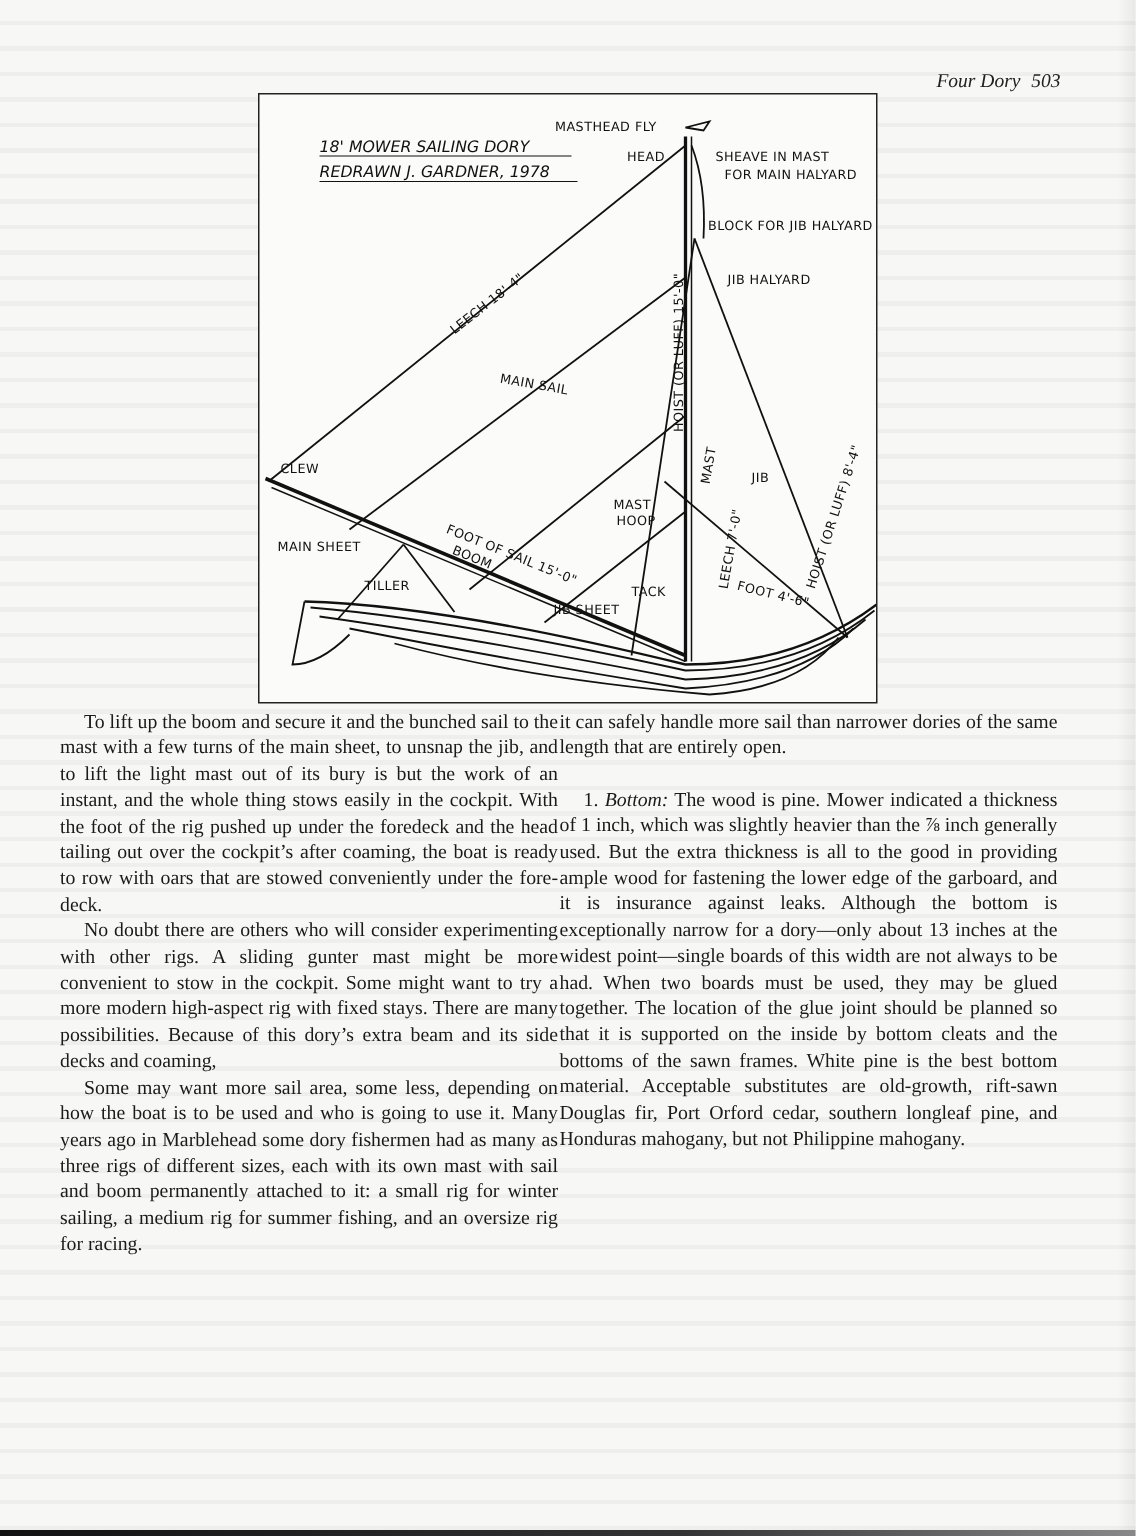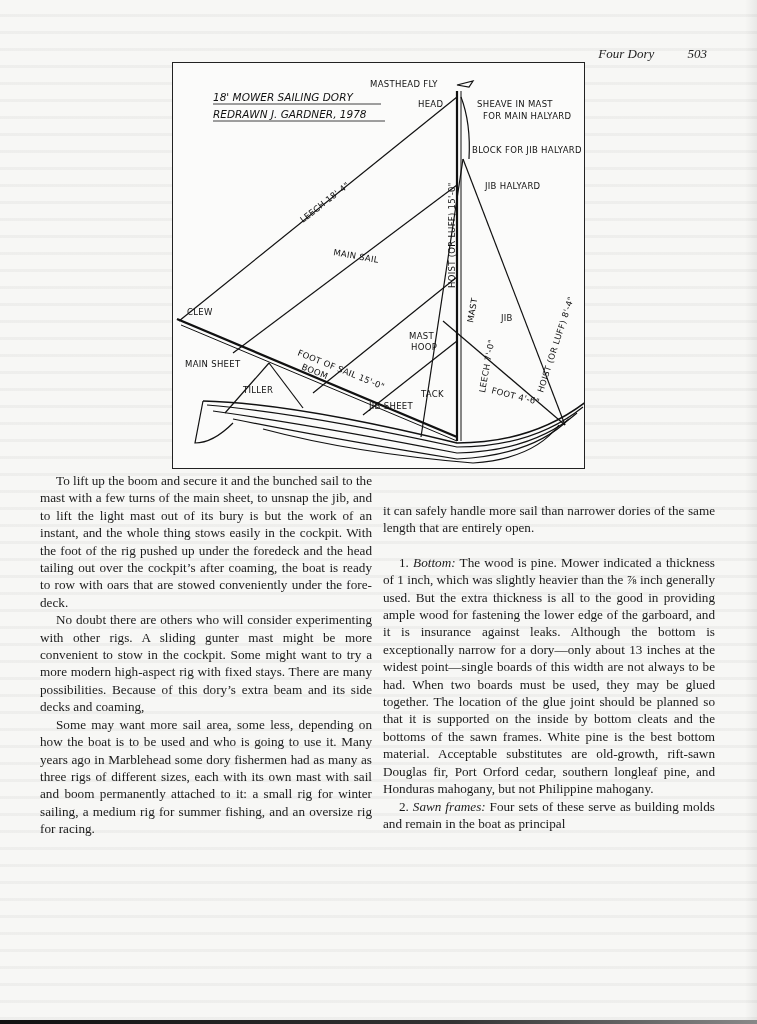--- a/index.html
+++ b/index.html
@@ -11,39 +11,39 @@
   }
   .bleed {
     position: absolute; inset: 0;
     background: repeating-linear-gradient(180deg, rgba(0,0,0,0.0) 0px, rgba(0,0,0,0.0) 14px, rgba(0,0,0,0.035) 14px, rgba(0,0,0,0.035) 17px);
     pointer-events: none;
   }
   .running-head {
     position: absolute; top: 46px; right: 50px;
     font-size: 13px; font-style: italic; color: #222;
   }
-  .running-head .pg { font-style: italic; margin-left: 30px; }
+  .running-head .pg { font-style: italic; margin-left: 4px; }
   .figure {
     position: absolute; left: 172px; top: 62px; width: 411px; height: 405px;
     border: 1.5px solid #222; background: #fbfbfa;
   }
   .figure svg { position: absolute; left: 0; top: 0; }
   .lbl {
     font-family: "DejaVu Sans", sans-serif; font-size: 8.5px; fill: #111;
     letter-spacing: 0.3px;
   }
   .title-lbl { font-family: "DejaVu Sans", sans-serif; font-size: 10.5px; fill: #111; font-style: italic; }
   .col {
     position: absolute; top: 472px; width: 332px;
     font-size: 13.2px; line-height: 17.4px; text-align: justify;
   }
   .col p { margin: 0; }
   .col p.indent { text-indent: 16px; }
   .col.left { left: 40px; }
-  .col.right { left: 383px; margin-top: 30px; }
+  .col.right { left: 373px; }
   .col em { }
   .gap { height: 17px; }
   .bottom-edge {
     position: absolute; left: 0; bottom: 0; width: 757px; height: 4px;
     background: linear-gradient(90deg, #111 0%, #333 60%, #888 100%);
   }
   .right-edge {
     position: absolute; right: 0; top: 0; width: 12px; height: 1024px;
     background: linear-gradient(90deg, rgba(0,0,0,0) 0%, rgba(0,0,0,0.06) 100%);
   }
@@ -130,17 +130,16 @@
 <div class="col left">
   <p class="indent">To lift up the boom and secure it and the bunched sail to the mast with a few turns of the main sheet, to unsnap the jib, and to lift the light mast out of its bury is but the work of an instant, and the whole thing stows easily in the cockpit. With the foot of the rig pushed up under the foredeck and the head tailing out over the cockpit’s after coaming, the boat is ready to row with oars that are stowed conveniently under the fore-deck.</p>
   <p class="indent">No doubt there are others who will consider experimenting with other rigs. A sliding gunter mast might be more convenient to stow in the cockpit. Some might want to try a more modern high-aspect rig with fixed stays. There are many possibilities. Because of this dory’s extra beam and its side decks and coaming,</p>
   <p class="indent">Some may want more sail area, some less, depending on how the boat is to be used and who is going to use it. Many years ago in Marblehead some dory fishermen had as many as three rigs of different sizes, each with its own mast with sail and boom permanently attached to it: a small rig for winter sailing, a medium rig for summer fishing, and an oversize rig for racing.</p>
 </div>
 
 <div class="col right">
   <p>it can safely handle more sail than narrower dories of the same length that are entirely open.</p>
   <div class="gap"></div>
   <p class="indent"><span>1. </span><em>Bottom:</em><span> The wood is pine. Mower indicated a thickness of 1 inch, which was slightly heavier than the ⅞ inch generally used. But the extra thickness is all to the good in providing ample wood for fastening the lower edge of the garboard, and it is insurance against leaks. Although the bottom is exceptionally narrow for a dory—only about 13 inches at the widest point—single boards of this width are not always to be had. When two boards must be used, they may be glued together. The location of the glue joint should be planned so that it is supported on the inside by bottom cleats and the bottoms of the sawn frames. White pine is the best bottom material. Acceptable substitutes are old-growth, rift-sawn Douglas fir, Port Orford cedar, southern longleaf pine, and Honduras mahogany, but not Philippine mahogany.</span></p>
-  <p class="indent"><span>2. </span><em>Sawn frames:</em><span> Four sets of these serve as building molds and remain in the boat as principal</span></p>
 </div>
 
 <div class="right-edge"></div>
 <div class="bottom-edge"></div>
 
 </body></html>

